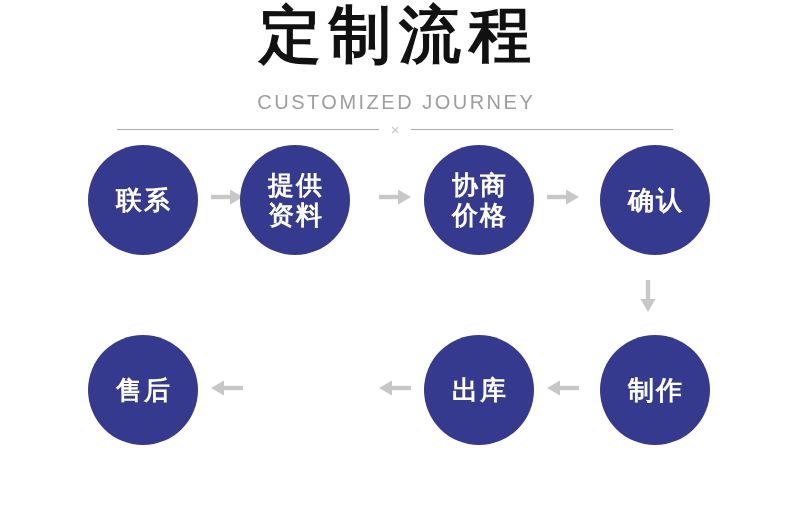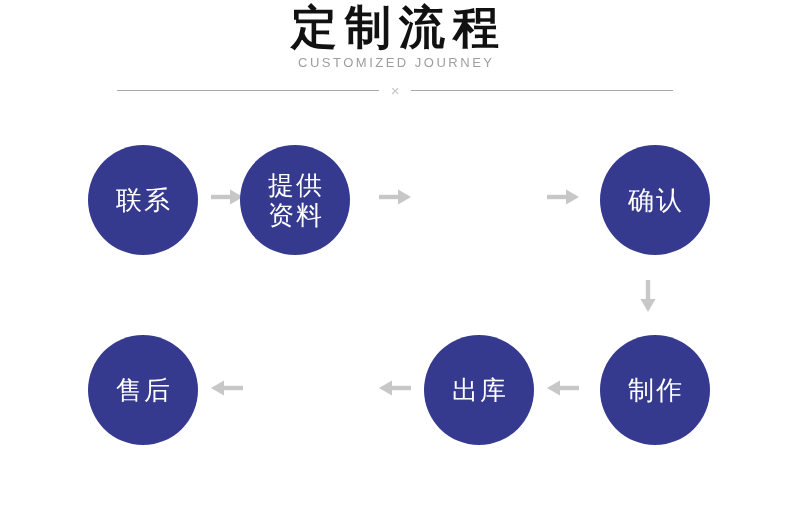--- a/index.html
+++ b/index.html
@@ -13,30 +13,30 @@
     width: 790px;
     height: 509px;
     background: var(--background, #ffffff);
     overflow: hidden;
   }
   
   .header { text-align: center; }
   .title {
     margin: 0;
     padding-top: 4px;
-    font-size: 46px;
+    font-size: 62px;
     line-height: 1;
     font-weight: 900;
     letter-spacing: 8px;
     text-indent: 8px;
     color: var(--title, #111111);
   }
   .subtitle {
-    margin-top: 4px;
-    font-size: 13px;
+    margin-top: 27px;
+    font-size: 20px;
     line-height: 18px;
     letter-spacing: 2.5px;
     text-indent: 2.5px;
     color: var(--subtitle, #9e9e9e);
   }
   .divider {
     width: 556px;
     margin: 11px auto 0;
     display: flex;
     align-items: center;
@@ -61,21 +61,21 @@
     background: var(--circle, #353a8e);
     display: flex;
     align-items: center;
     justify-content: center;
   }
   .circle-label {
     text-align: center;
     color: var(--circle-text, #ffffff);
     font-size: 26px;
     line-height: 30px;
-    font-weight: normal;
+    font-weight: bold;
     letter-spacing: 2px;
     text-indent: 2px;
   }
   .circle-label .ln { display: block; }
   .r1 { top: 145px; }
   .r2 { top: 335px; }
   .c1 { left: 88px; }
   .c2 { left: 240px; }
   .c3 { left: 424px; }
   .c4 { left: 600px; }
@@ -119,20 +119,26 @@
   <div class="circle r1 c2">
     <div class="circle-label">
       <span class="ln">提供</span>
       <span class="ln">资料</span>
     </div>
   </div>
   <svg class="arrow a-right-2" width="32" height="18" viewBox="0 0 32 18">
     <rect x="0" y="6.8" width="19" height="4.4" fill="currentColor"></rect>
     <polygon points="19,1.5 32,9 19,16.5" fill="currentColor"></polygon>
   </svg>
+  <div class="circle r1 c3">
+    <div class="circle-label">
+      <span class="ln">协商</span>
+      <span class="ln">价格</span>
+    </div>
+  </div>
   <svg class="arrow a-right-3" width="32" height="18" viewBox="0 0 32 18">
     <rect x="0" y="6.8" width="19" height="4.4" fill="currentColor"></rect>
     <polygon points="19,1.5 32,9 19,16.5" fill="currentColor"></polygon>
   </svg>
   <div class="circle r1 c4">
     <div class="circle-label">
       <span class="ln">确认</span>
     </div>
   </div>
 

